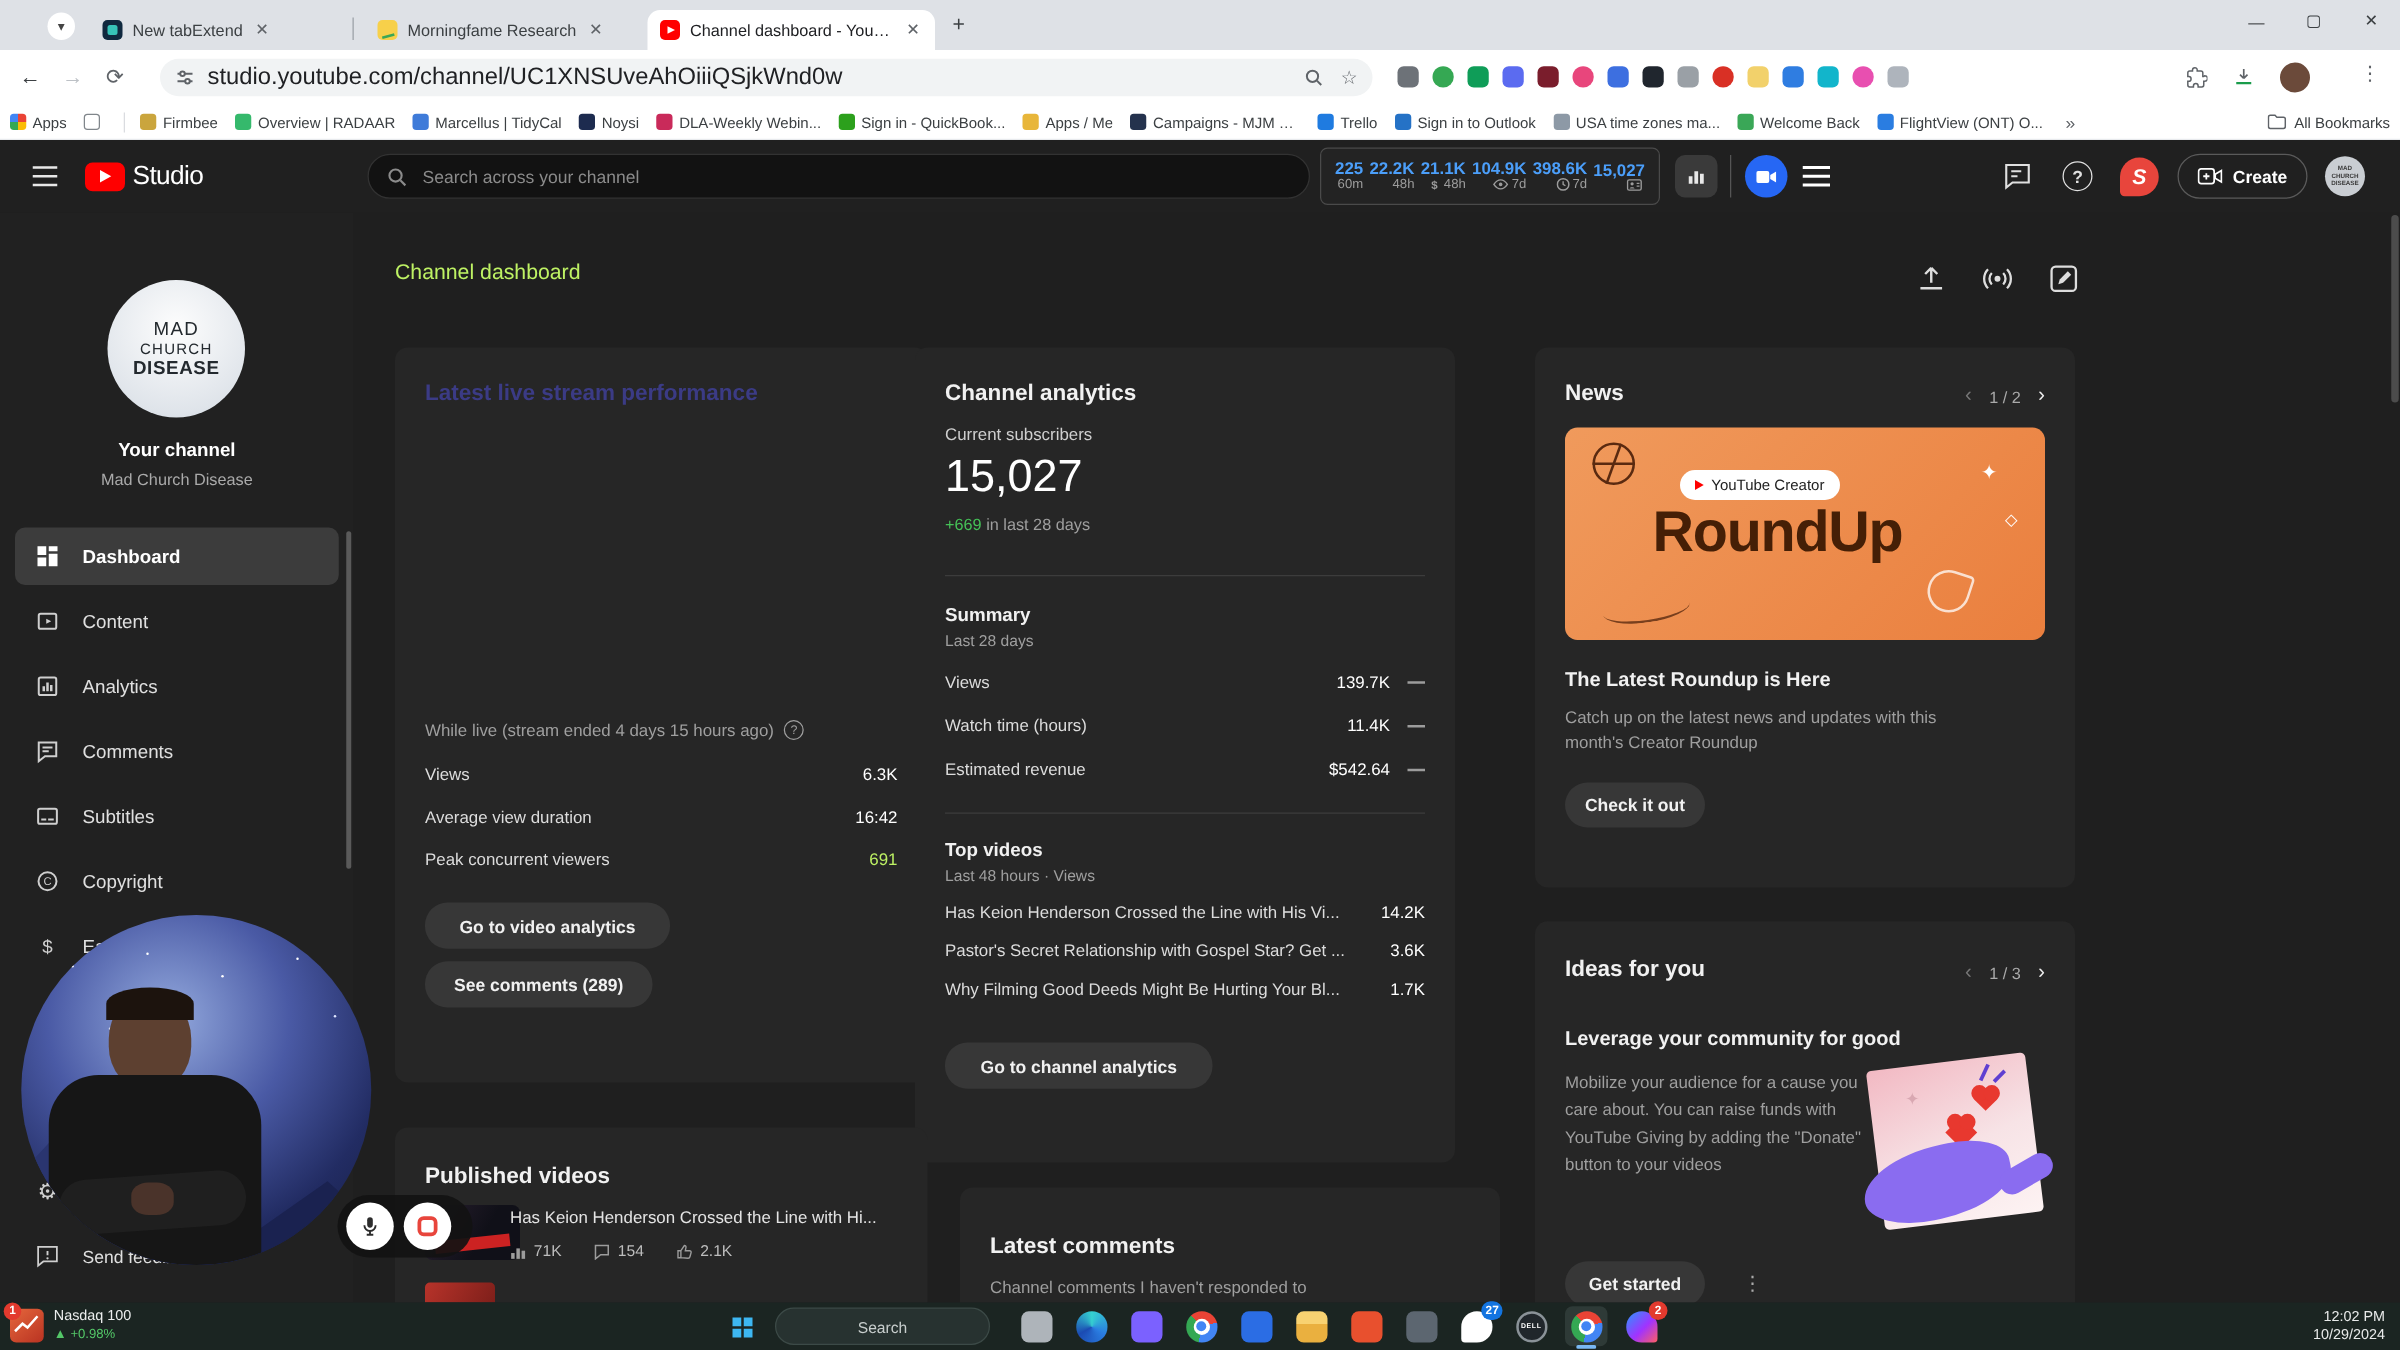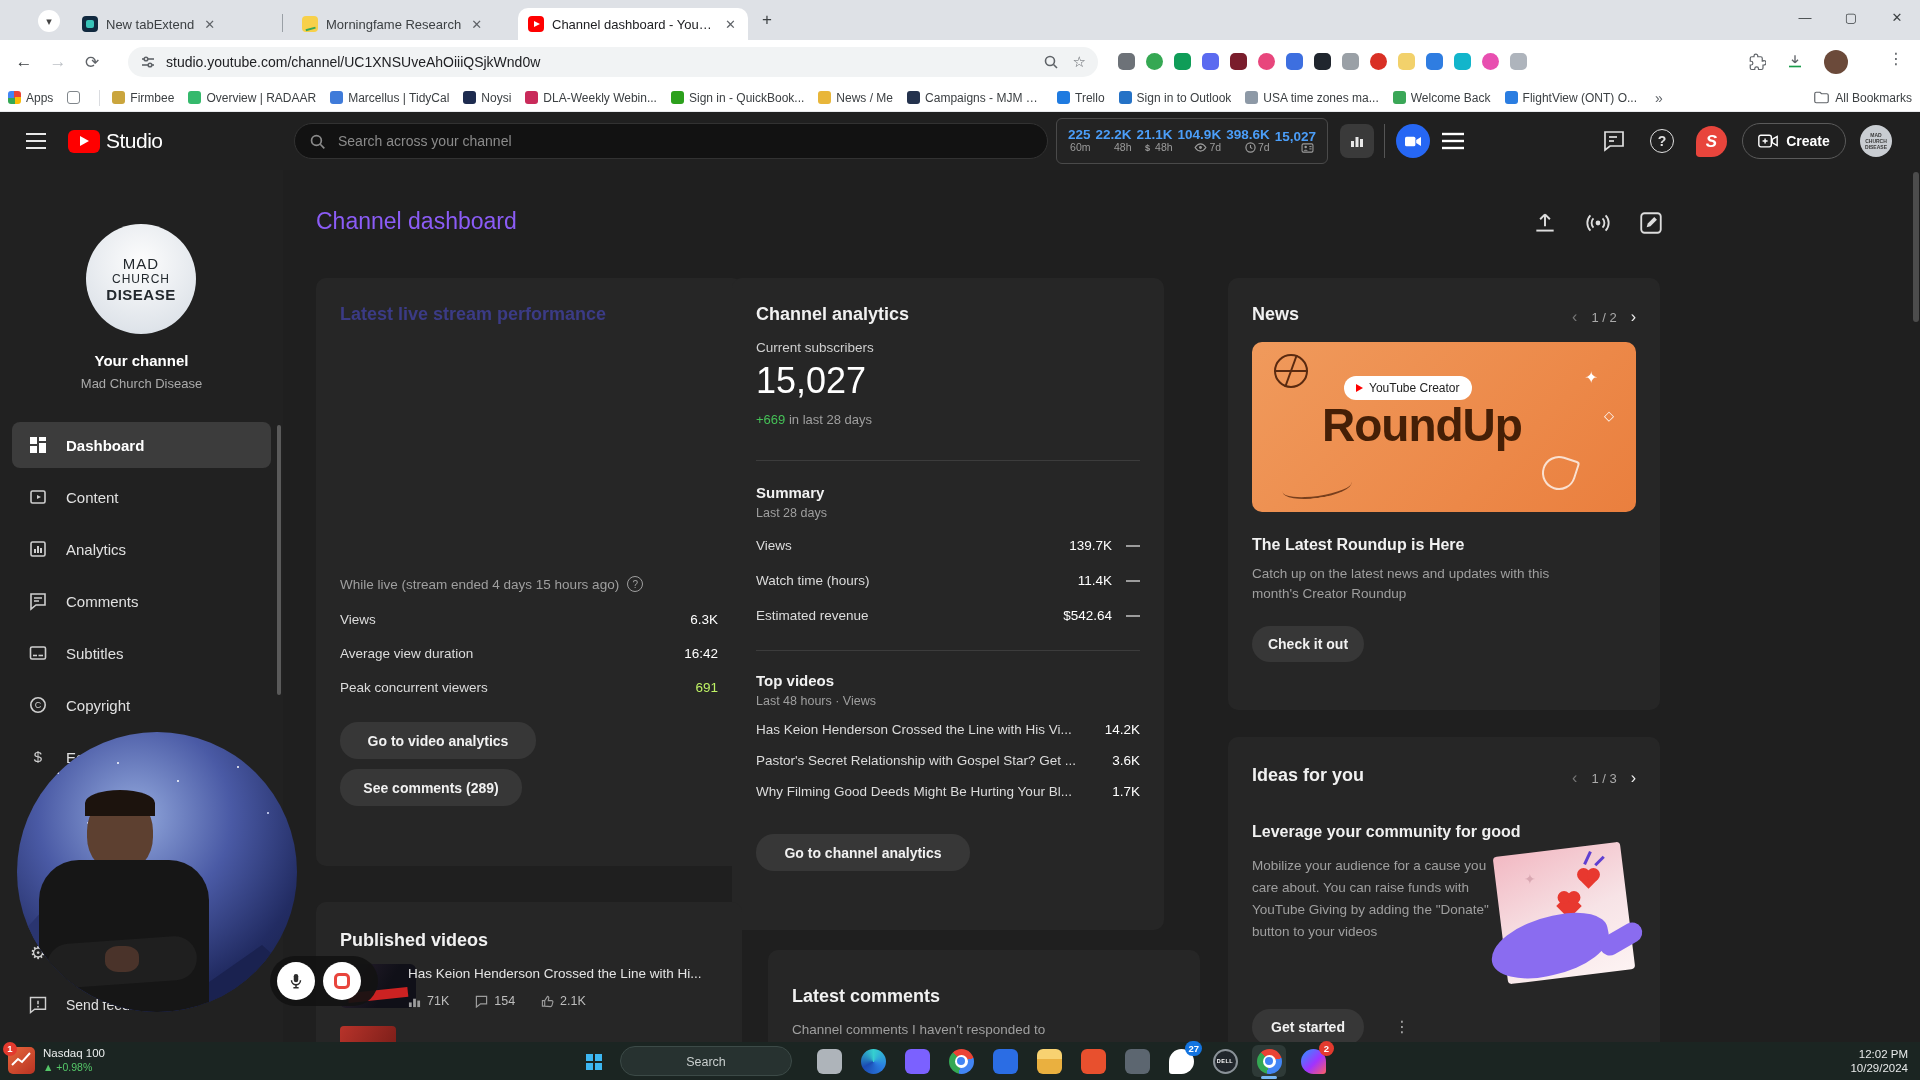--- a/index.html
+++ b/index.html
@@ -19,21 +19,21 @@
   .fav-tabextend::after{content:"";position:absolute;left:4px;top:4px;width:8px;height:8px;border-radius:2px;background:#37c3b8;}
   .fav-morningfame{background:#f7d04a;position:relative;}
   .fav-morningfame::after{content:"";position:absolute;left:3px;top:7px;width:10px;height:5px;border-bottom:2px solid #3aa757;transform:rotate(-15deg);}
   .fav-youtube{background:#f00;border-radius:4px;position:relative;}
   .fav-youtube::after{content:"";position:absolute;left:6px;top:4.5px;border-left:6px solid #fff;border-top:3.5px solid transparent;border-bottom:3.5px solid transparent;}
   .tabsep{position:absolute;top:14px;width:1px;height:18px;background:#9aa0a6;}
   .winctl{position:absolute;top:0;height:34px;width:46px;display:flex;align-items:center;justify-content:center;color:#3c4043;font-size:13px;}
   .toolbar{position:absolute;left:0;top:40px;width:1920px;height:44px;background:#fff;}
   .navbtn{position:absolute;top:8px;width:28px;height:28px;display:flex;align-items:center;justify-content:center;font-size:17px;color:#5f6368;}
   .omnibox{position:absolute;left:128px;top:7px;width:970px;height:30px;border-radius:15px;background:#f1f3f4;display:flex;align-items:center;padding:0 12px;}
-  .omnibox .url{color:#202124;font-size:14px;margin-left:10px;}
+  .omnibox .url{color:#202124;font-size:19px;margin-left:10px;}
   .extdot{width:17px;height:17px;border-radius:5px;}
   .bookmarks{position:absolute;left:0;top:84px;width:1920px;height:28px;background:#fff;border-bottom:1px solid #e8eaed;display:flex;align-items:center;padding:0 8px;color:#3c4043;font-size:12px;}
   .bm{display:flex;align-items:center;margin-right:14px;}
   .bm .dot{width:13px;height:13px;border-radius:3px;margin-right:5px;flex:none;}
   .bm .lbl{max-width:118px;overflow:hidden;text-overflow:ellipsis;white-space:nowrap;}
 
   
   .app{position:absolute;left:0;top:112px;width:1920px;height:930px;background:#1f1f1f;overflow:hidden;}
   .ythead{position:absolute;left:0;top:0;width:1920px;height:58px;background:#202020;}
   .ysearch{position:absolute;left:294px;top:11px;width:754px;height:36px;border-radius:18px;background:#121212;border:1px solid #323232;display:flex;align-items:center;padding:0 14px;}
@@ -195,21 +195,21 @@
         <span class="bm">
           <span class="dot" style="background: rgb(201, 42, 90);"></span>
           <span class="lbl">DLA-Weekly Webin...</span>
         </span>
         <span class="bm">
           <span class="dot" style="background: rgb(44, 160, 28);"></span>
           <span class="lbl">Sign in - QuickBook...</span>
         </span>
         <span class="bm">
           <span class="dot" style="background: rgb(232, 182, 58);"></span>
-          <span class="lbl">News / Me</span>
+          <span class="lbl">Apps / Me</span>
         </span>
         <span class="bm">
           <span class="dot" style="background: rgb(36, 50, 77);"></span>
           <span class="lbl">Campaigns - MJM E...</span>
         </span>
         <span class="bm">
           <span class="dot" style="background: rgb(31, 123, 224);"></span>
           <span class="lbl">Trello</span>
         </span>
         <span class="bm">
@@ -476,21 +476,21 @@
               <path d="M3 3h18v14H8l-5 4z" fill="none" stroke="#cfcfcf" stroke-width="1.7"></path>
               <line x1="12" y1="7" x2="12" y2="11" stroke="#cfcfcf" stroke-width="1.8"></line>
               <circle cx="12" cy="14" r="1.1" fill="#cfcfcf"></circle>
             </svg>
           </span>
         <span>Send feedback</span>
       </div>
       <div class="abs" style="right:2px;top:255px;width:4px;height:270px;border-radius:2px;background:#5a5a5a;"></div>
     </div>
 
-    <div class="abs nw" style="left:316px;top:96px;color:#8b5cf6;font-size:23px;font-weight:500;">Channel dashboard</div>
+    <div class="abs nw" style="left:316px;top:96px;color:#bef264;font-size:17px;font-weight:500;">Channel dashboard</div>
     <svg class="abs" style="left:1532px;top:98px;" width="26" height="26" viewBox="0 0 24 24">
         <path d="M12 15V4m0 0L7.5 8.5M12 4l4.5 4.5" stroke="#ddd" stroke-width="1.8" fill="none"></path>
         <path d="M4 19h16" stroke="#ddd" stroke-width="1.8"></path>
       </svg>
     <svg class="abs" style="left:1585px;top:98px;" width="26" height="26" viewBox="0 0 24 24">
         <circle cx="12" cy="12" r="2.2" fill="#ddd"></circle>
         <path d="M7.8 16.2a6 6 0 0 1 0-8.4M16.2 7.8a6 6 0 0 1 0 8.4" stroke="#ddd" stroke-width="1.7" fill="none"></path>
         <path d="M5 19a10 10 0 0 1 0-14M19 5a10 10 0 0 1 0 14" stroke="#ddd" stroke-width="1.7" fill="none"></path>
       </svg>
     <svg class="abs" style="left:1638px;top:98px;" width="26" height="26" viewBox="0 0 24 24">

